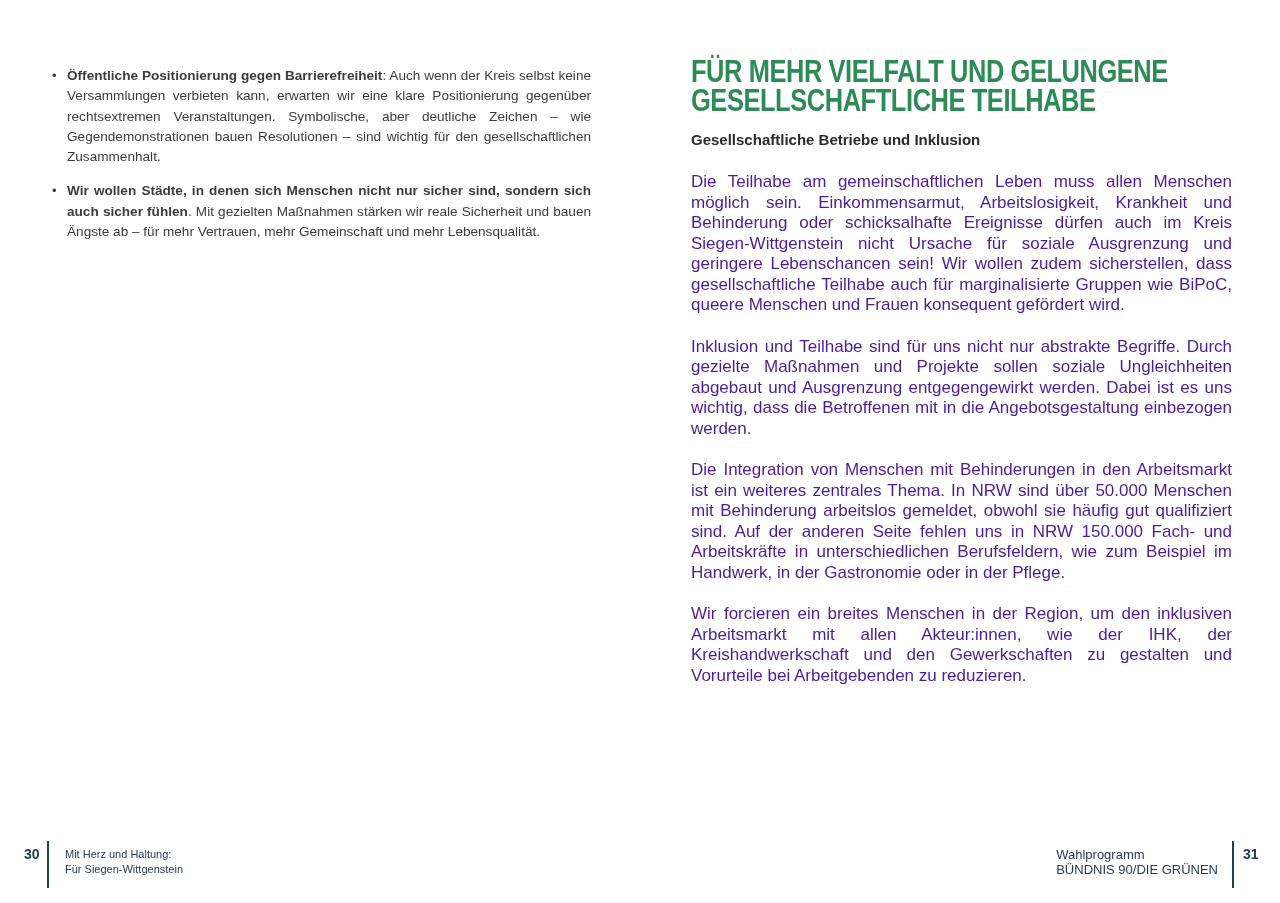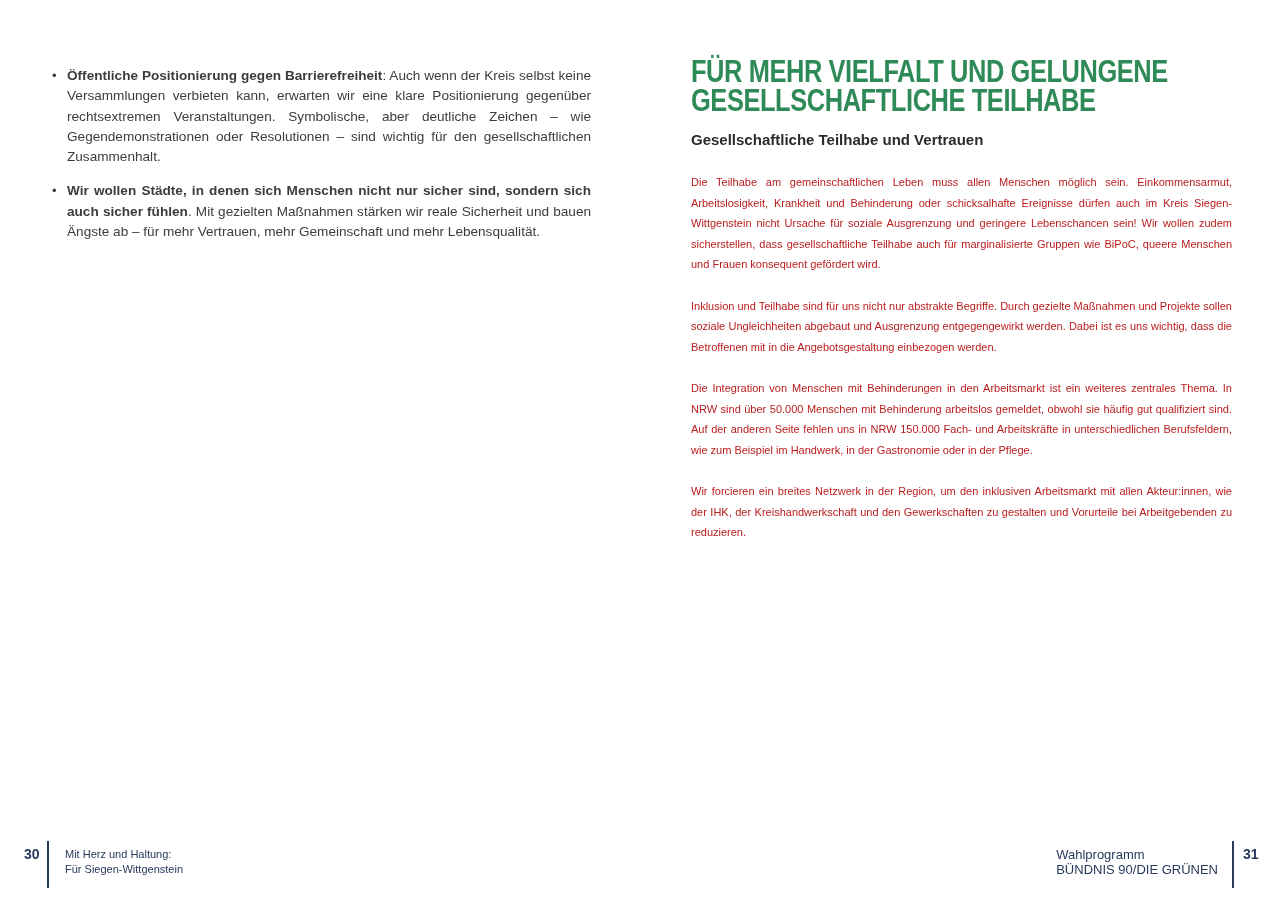--- a/index.html
+++ b/index.html
@@ -63,24 +63,24 @@
   .section-heading {
     margin: 16px 0 0 0;
     font-size: 15px;
     font-weight: bold;
     color: #2b2b2b;
     line-height: 18px;
   }
   .body-copy { margin-top: 23px; }
   .body-copy p {
     margin: 0 0 21px 0;
-    font-size: 11px;
+    font-size: 17px;
     line-height: 20.5px;
     text-align: justify;
-    color: #b91c1c;
+    color: #4c1d95;
   }
 
   
   .footer-navy { color: #27395c; }
   .footer-left-num {
     position: absolute;
     left: 24px;
     top: 846px;
     font-size: 14px;
     font-weight: bold;
@@ -125,39 +125,39 @@
   }
 </style>
 </head>
 <body>
 
 <div class="spread">
 
   <div class="left-col">
     <ul class="bullets">
       <li>
-        <span class="lead-bold">Öffentliche Positionierung gegen Barrierefreiheit</span><span>: Auch wenn der Kreis selbst keine Versammlungen verbieten kann, erwarten wir eine klare Positionierung gegenüber rechtsextremen Veranstaltungen. Symbolische, aber deutliche Zeichen – wie Gegendemonstrationen oder Resolutionen – sind wichtig für den gesellschaftlichen Zusammenhalt.</span>
+        <span class="lead-bold">Öffentliche Positionierung gegen Barrierefreiheit</span><span>: Auch wenn der Kreis selbst keine Versammlungen verbieten kann, erwarten wir eine klare Positionierung gegenüber rechtsextremen Veranstaltungen. Symbolische, aber deutliche Zeichen – wie Gegendemonstrationen bauen Resolutionen – sind wichtig für den gesellschaftlichen Zusammenhalt.</span>
       </li>
       <li>
         <span class="lead-bold">Wir wollen Städte, in denen sich Menschen nicht nur sicher sind, sondern sich auch sicher fühlen</span><span>. Mit gezielten Maßnahmen stärken wir reale Sicherheit und bauen Ängste ab – für mehr Vertrauen, mehr Gemeinschaft und mehr Lebensqualität.</span>
       </li>
     </ul>
   </div>
 
   <div class="right-col">
     <h1 class="page-title">
       <span style="display:block">FÜR MEHR VIELFALT UND GELUNGENE</span>
       <span style="display:block">GESELLSCHAFTLICHE TEILHABE</span>
     </h1>
-    <h2 class="section-heading">Gesellschaftliche Teilhabe und Vertrauen</h2>
+    <h2 class="section-heading">Gesellschaftliche Betriebe und Inklusion</h2>
     <div class="body-copy">
       <p>Die Teilhabe am gemeinschaftlichen Leben muss allen Menschen möglich sein. Einkommensarmut, Arbeitslosigkeit, Krankheit und Behinderung oder schicksalhafte Ereignisse dürfen auch im Kreis Siegen-Wittgenstein nicht Ursache für soziale Ausgrenzung und geringere Lebenschancen sein! Wir wollen zudem sicherstellen, dass gesellschaftliche Teilhabe auch für marginalisierte Gruppen wie BiPoC, queere Menschen und Frauen konsequent gefördert wird.</p>
       <p>Inklusion und Teilhabe sind für uns nicht nur abstrakte Begriffe. Durch gezielte Maßnahmen und Projekte sollen soziale Ungleichheiten abgebaut und Ausgrenzung entgegengewirkt werden. Dabei ist es uns wichtig, dass die Betroffenen mit in die Angebotsgestaltung einbezogen werden.</p>
       <p>Die Integration von Menschen mit Behinderungen in den Arbeitsmarkt ist ein weiteres zentrales Thema. In NRW sind über 50.000 Menschen mit Behinderung arbeitslos gemeldet, obwohl sie häufig gut qualifiziert sind. Auf der anderen Seite fehlen uns in NRW 150.000 Fach- und Arbeitskräfte in unterschiedlichen Berufsfeldern, wie zum Beispiel im Handwerk, in der Gastronomie oder in der Pflege.</p>
-      <p>Wir forcieren ein breites Netzwerk in der Region, um den inklusiven Arbeitsmarkt mit allen Akteur:innen, wie der IHK, der Kreishandwerkschaft und den Gewerkschaften zu gestalten und Vorurteile bei Arbeitgebenden zu reduzieren.</p>
+      <p>Wir forcieren ein breites Menschen in der Region, um den inklusiven Arbeitsmarkt mit allen Akteur:innen, wie der IHK, der Kreishandwerkschaft und den Gewerkschaften zu gestalten und Vorurteile bei Arbeitgebenden zu reduzieren.</p>
     </div>
   </div>
 
   <div class="footer-left-num footer-navy">30</div>
   <div class="footer-divider-left"></div>
   <div class="footer-left-text footer-navy">
     <span style="display:block">Mit Herz und Haltung:</span>
     <span style="display:block">Für Siegen-Wittgenstein</span>
   </div>
 

